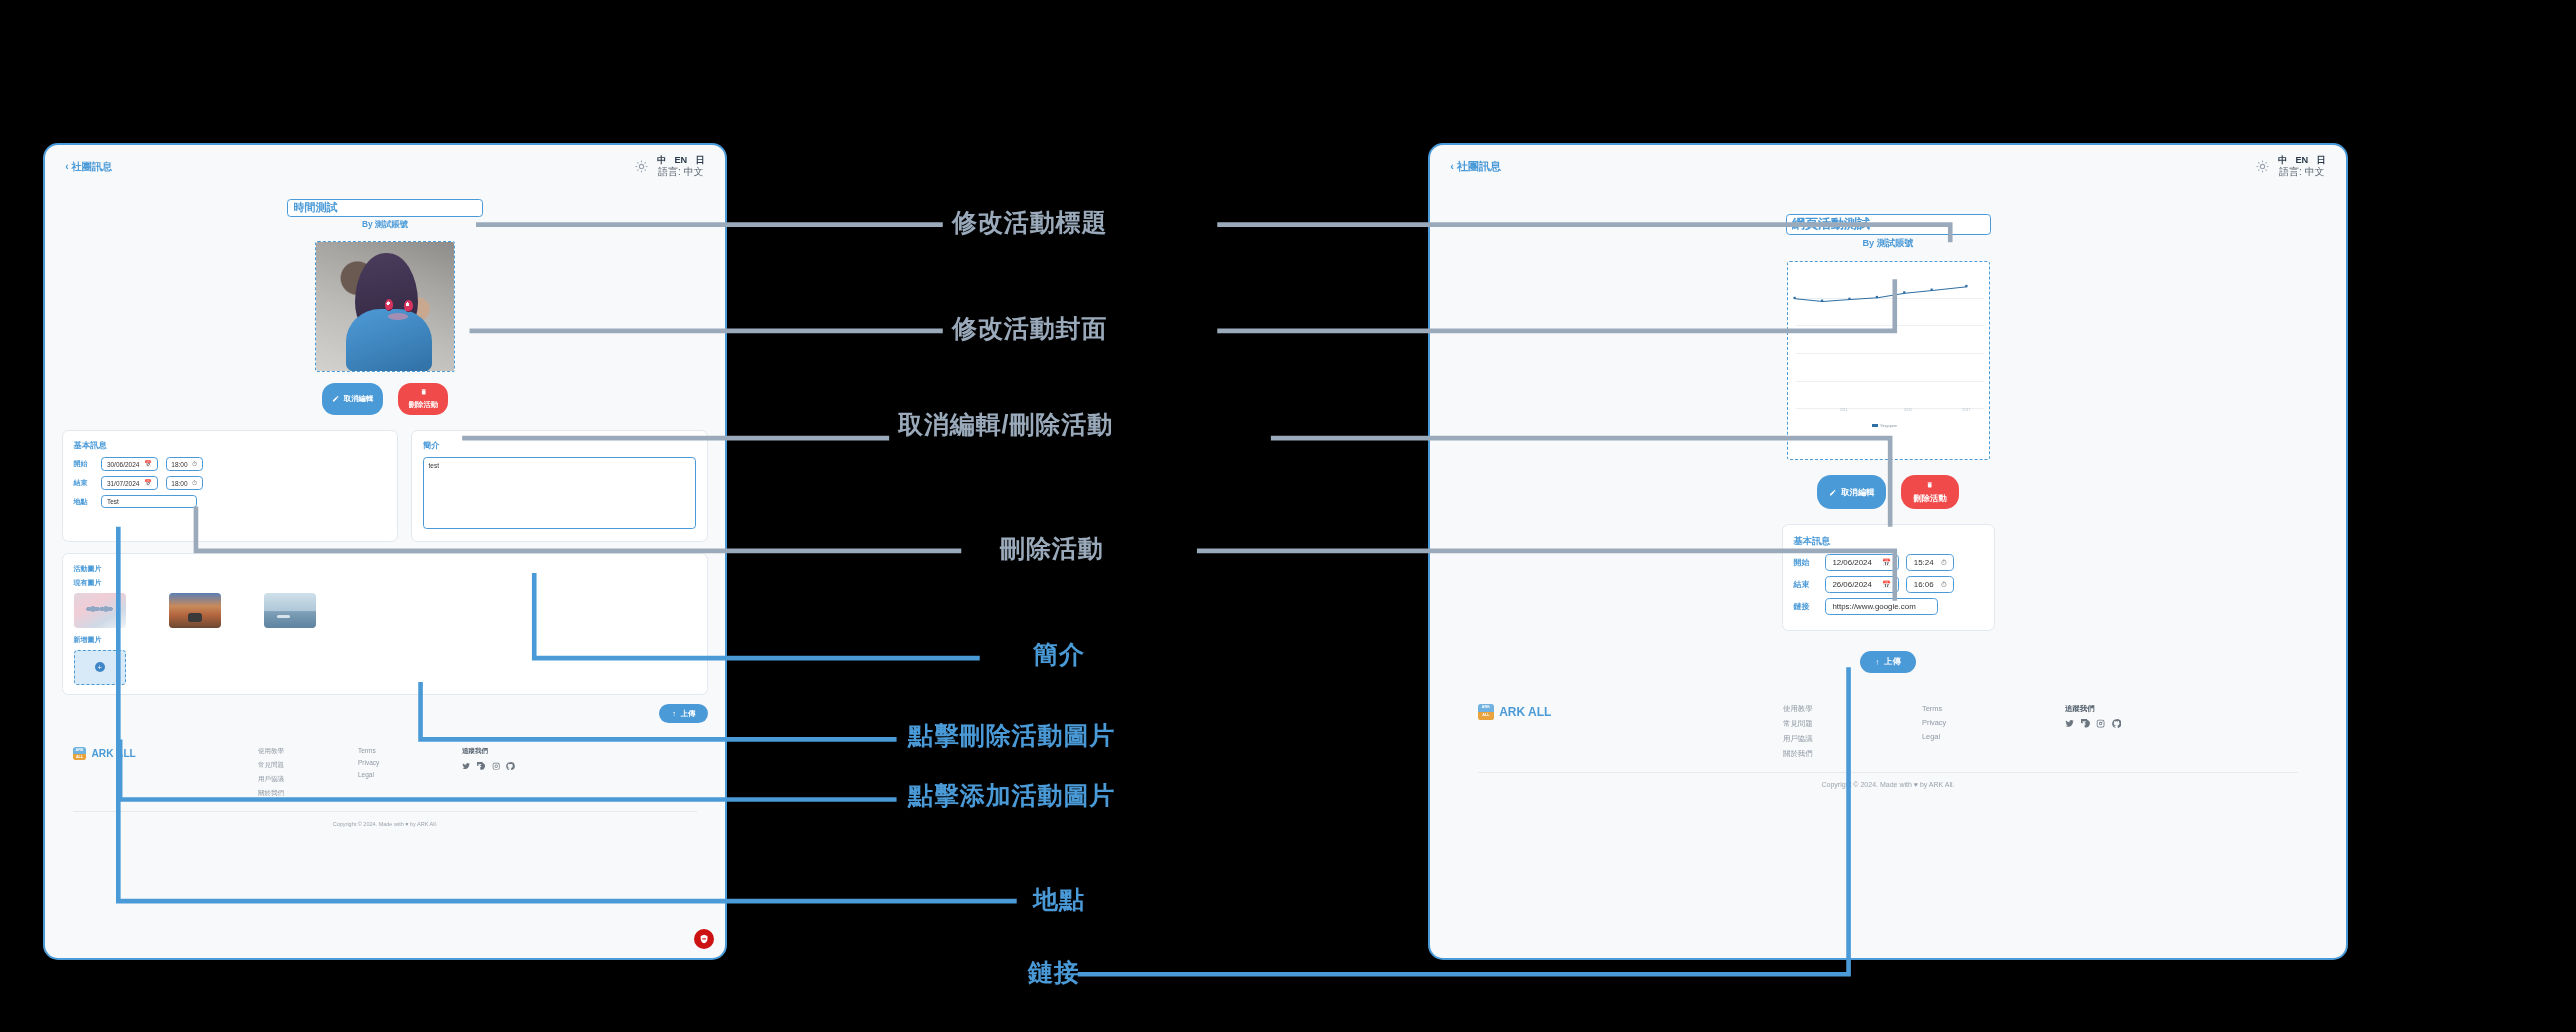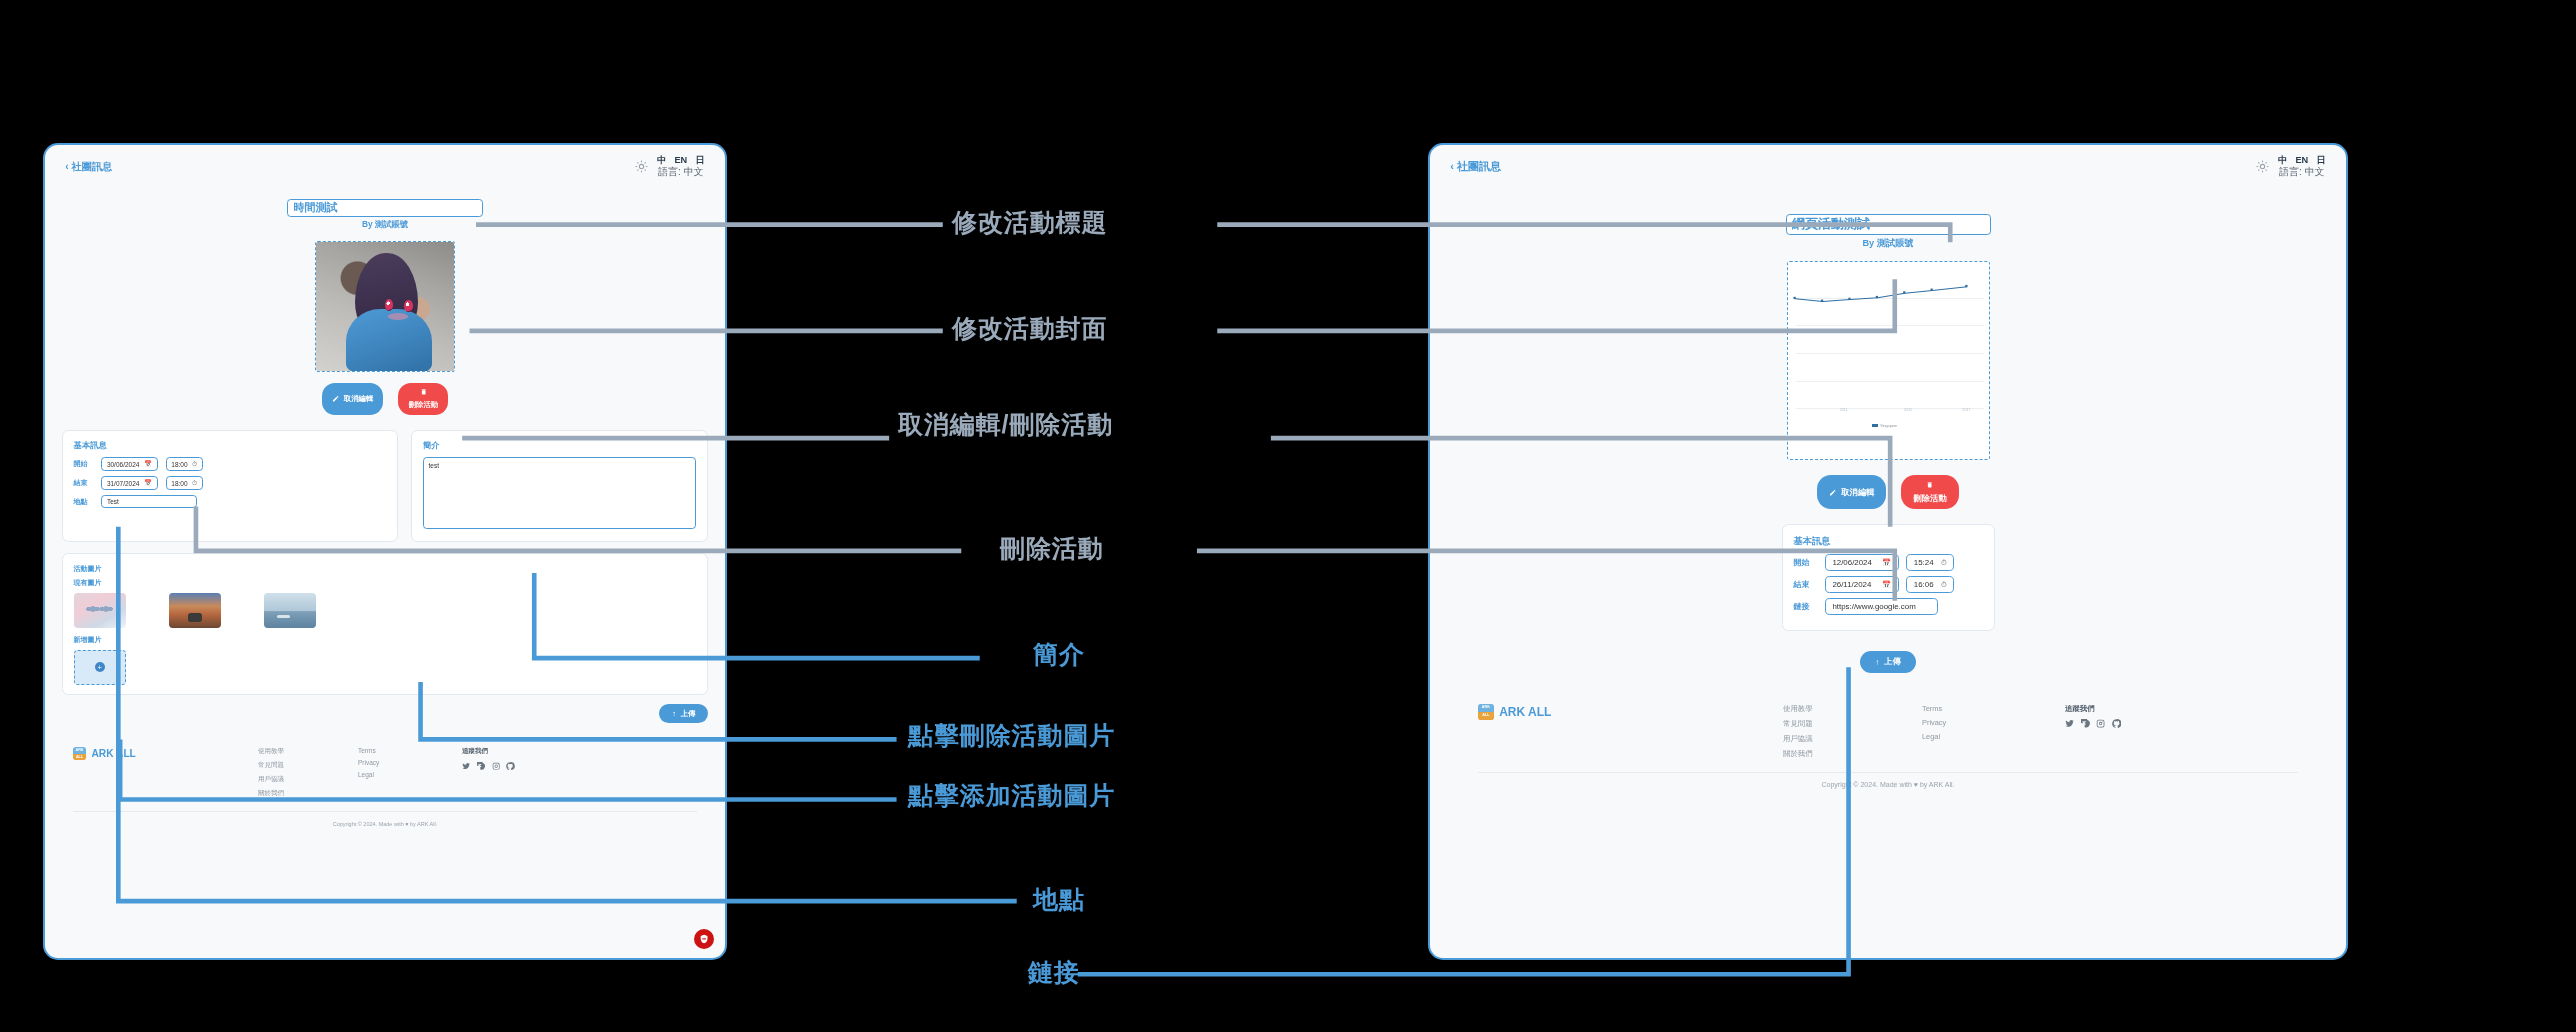--- a/index.html
+++ b/index.html
@@ -508,21 +508,21 @@
           </div>
           <div class="inp inp-time">
             <span>15:24</span>
             <span class="glyph">⏱</span>
           </div>
         </div>
 
         <div class="field-row">
           <div class="field-label">結束</div>
           <div class="inp inp-date">
-            <span>26/11/2024</span>
+            <span>26/06/2024</span>
             <span class="glyph">📅</span>
           </div>
           <div class="inp inp-time">
             <span>16:06</span>
             <span class="glyph">⏱</span>
           </div>
         </div>
 
         <div class="field-row">
           <div class="field-label">鏈接</div>

